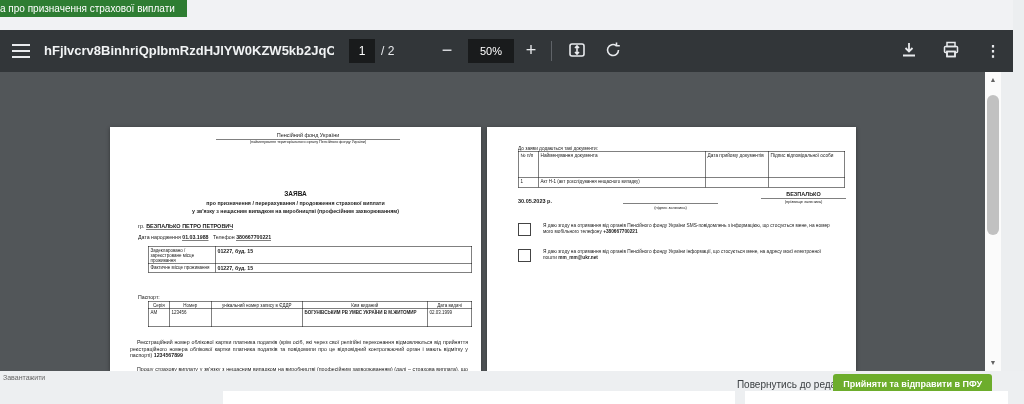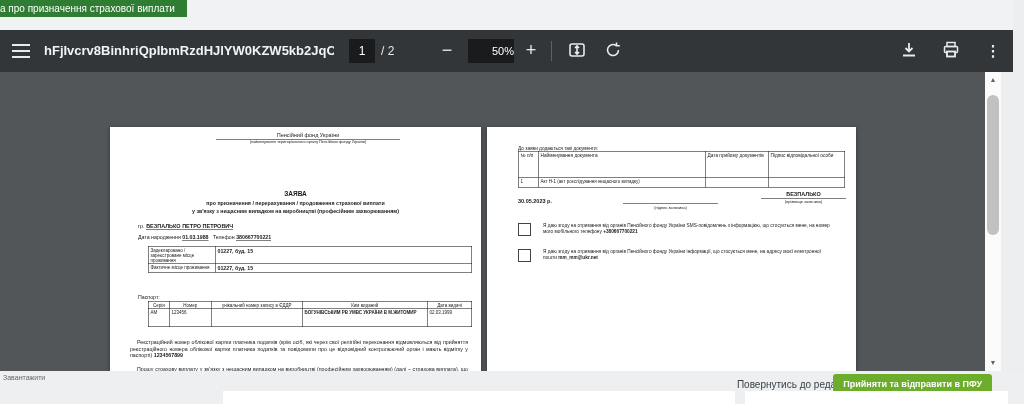--- a/index.html
+++ b/index.html
@@ -17,21 +17,21 @@
   .hamburger { position:absolute; left:12px; top:14px; width:18px; height:14px; cursor:pointer; }
   .hamburger i { display:block; height:2px; background:#e8eaed; margin-bottom:4px; }
   .fname { position:absolute; left:44px; top:13px; font-size:13px; font-weight:600; color:#f1f3f4; max-width:290px;
            white-space:nowrap; overflow:hidden; }
   .page-box { position:absolute; left:349px; top:9px; width:26px; height:24px; background:#191b1c; color:#fff;
               border:none; text-align:center; font-size:12px; font-family:"Liberation Sans",sans-serif; }
   .page-total { position:absolute; left:381px; top:14px; font-size:12px; }
   .zbtn { position:absolute; top:6px; width:26px; height:28px; background:none; border:none; color:#e8eaed;
           font-size:18px; cursor:pointer; }
   .zoom-box { position:absolute; left:468px; top:9px; width:46px; height:24px; background:#191b1c; color:#fff;
-              font-size:11px; text-align:right; line-height:24px; }
+              font-size:11px; text-align:center; line-height:24px; }
   .tdivider { position:absolute; left:551px; top:11px; width:1px; height:20px; background:#5f6368; }
   .icon-btn { position:absolute; top:10px; width:22px; height:22px; background:none; border:none; color:#e8eaed;
               cursor:pointer; padding:0; }
   .more-btn { font-size:15px; font-weight:bold; color:#e8eaed; }
 
   .viewport { position:absolute; left:0; top:42px; width:1001px; height:299px; background:#525659; overflow:hidden; }
   .page { position:absolute; top:55px; background:#fff; height:244px; overflow:hidden;
           box-shadow:0 1px 4px rgba(0,0,0,.4); }
   .page1 { left:110px; width:371px; }
   .page2 { left:487px; width:369px; }

